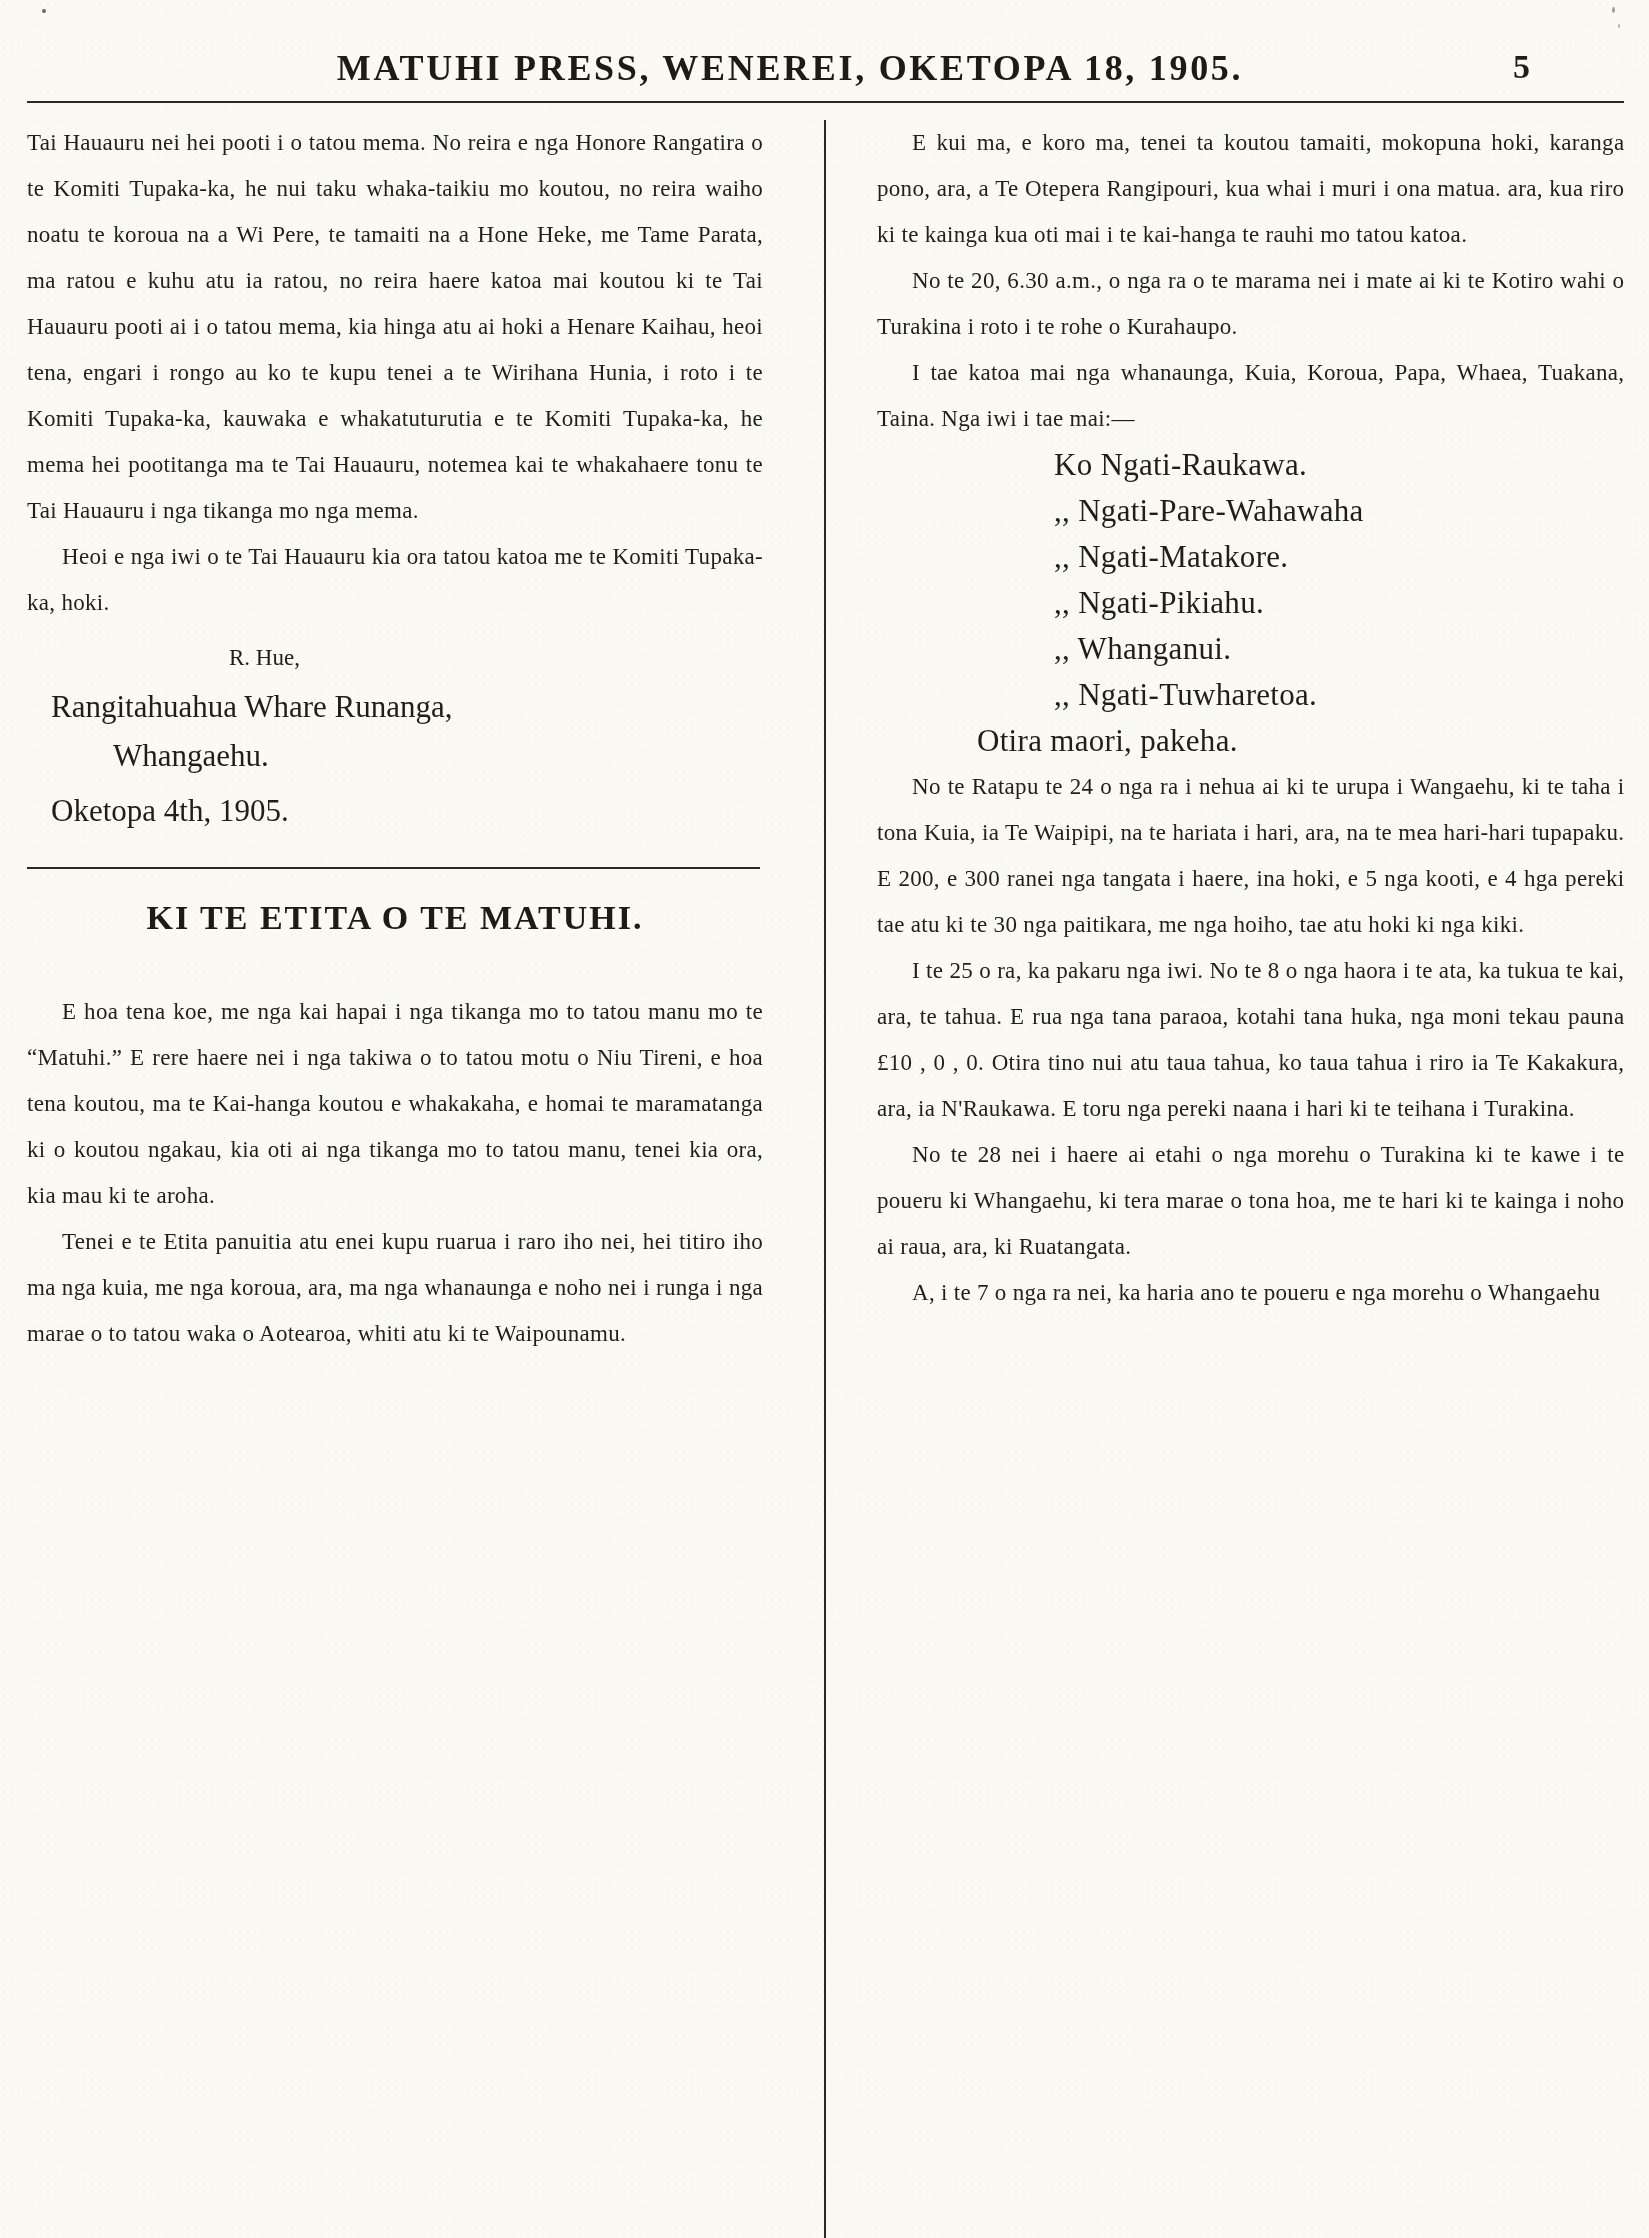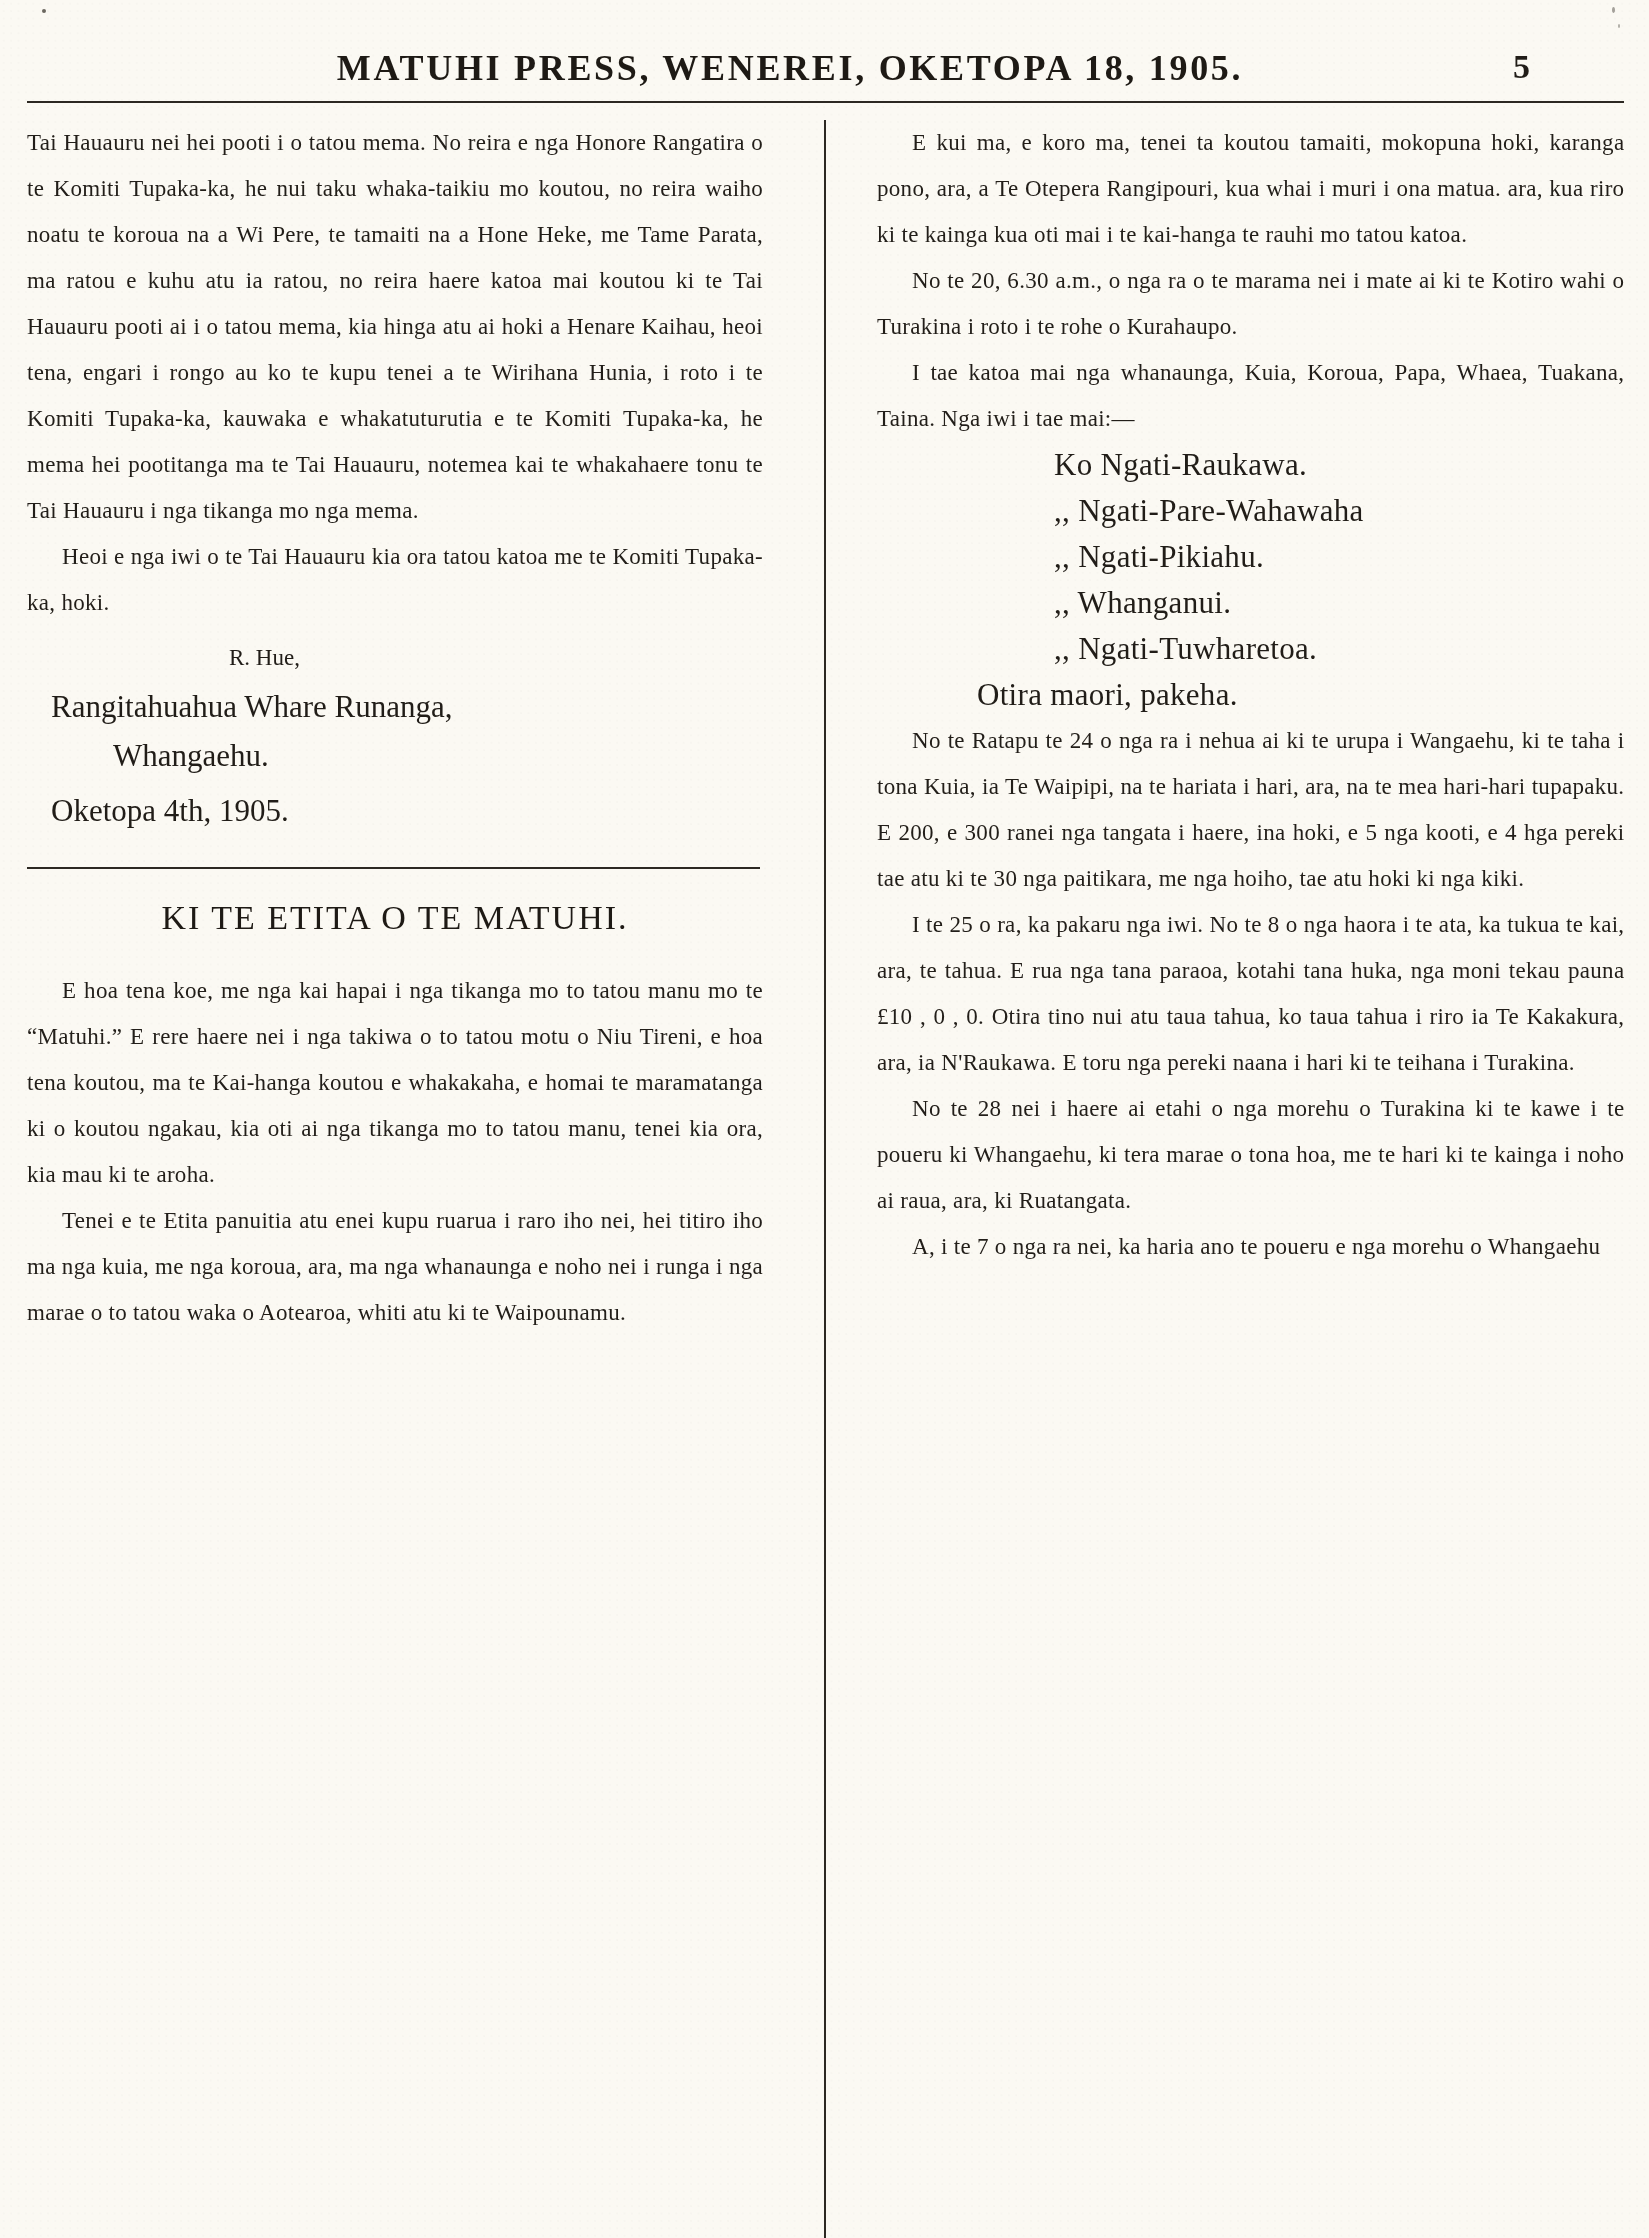--- a/index.html
+++ b/index.html
@@ -66,24 +66,24 @@
   .sig-title { font-size:31px; line-height:49px; margin-left:24px; }
   .sig-place { font-size:31px; line-height:49px; margin-left:86px; }
   .sig-date  { font-size:31px; line-height:49px; margin-left:24px; margin-top:6.7px; }
 
   .section-rule {
     border-top:2.7px solid #2c2822;
     margin:32px 2.7px 30px 0;
   }
   .section-heading {
     font-size:34px;
-    font-weight:normal;
+    font-weight:bold;
     letter-spacing:2px;
     text-align:center;
-    margin-bottom:31px;
+    margin-bottom:52px;
     color:#1e1a15;
   }
 
   .iwi-list { margin:0; }
   .iwi-item {
     font-size:31px; line-height:46px;
     margin-left:177px;
     letter-spacing:0.3px;
   }
   .list-footer {
@@ -132,20 +132,21 @@
     <div class="col-gap-r"></div>
 
     <div class="col-right">
       <p class="body-text indent">E kui ma, e koro ma, tenei ta koutou tamaiti, mokopuna hoki, karanga pono, ara, a Te Otepera Rangipouri, kua whai i muri i ona matua. ara, kua riro ki te kainga kua oti mai i te kai-hanga te rauhi mo tatou katoa.</p>
       <p class="body-text indent">No te 20,  6.30 a.m., o nga ra o te marama nei i mate ai ki te Kotiro wahi o Turakina i roto i te rohe o Kurahaupo.</p>
       <p class="body-text indent">I tae katoa mai nga whanaunga, Kuia, Koroua, Papa, Whaea, Tuakana, Taina.  Nga iwi i tae mai:—</p>
 
       <div class="iwi-list">
         <div class="iwi-item">Ko Ngati-Raukawa.</div>
         <div class="iwi-item">,, Ngati-Pare-Wahawaha</div>
+        <div class="iwi-item">,, Ngati-Matakore.</div>
         <div class="iwi-item">,, Ngati-Pikiahu.</div>
         <div class="iwi-item">,, Whanganui.</div>
         <div class="iwi-item">,, Ngati-Tuwharetoa.</div>
       </div>
       <div class="list-footer">Otira maori, pakeha.</div>
 
       <p class="body-text indent">No te Ratapu te 24 o nga ra i nehua ai ki te urupa i Wangaehu, ki te taha i tona Kuia, ia Te Waipipi, na te hariata i hari, ara, na te mea hari-hari tupapaku.  E 200, e 300 ranei nga tangata i haere, ina hoki, e 5 nga kooti, e 4 hga pereki tae atu ki te 30 nga paitikara, me nga hoiho, tae atu hoki ki nga kiki.</p>
       <p class="body-text indent">I te 25 o ra, ka pakaru nga iwi. No te 8 o nga haora i te ata, ka tukua te kai, ara, te tahua.  E rua nga tana paraoa, kotahi tana huka, nga moni tekau pauna £10 , 0 , 0.  Otira tino nui atu taua tahua, ko taua tahua i riro ia Te Kakakura, ara, ia N'Raukawa.  E toru nga pereki naana i hari ki te teihana i Turakina.</p>
       <p class="body-text indent">No te 28 nei i haere ai etahi o nga morehu o Turakina ki te kawe i te poueru ki Whangaehu, ki tera marae o tona hoa, me te hari ki te kainga i noho ai raua, ara, ki Ruatangata.</p>
       <p class="body-text indent">A, i te 7 o nga ra nei, ka haria ano te poueru e nga morehu o Whangaehu</p>

